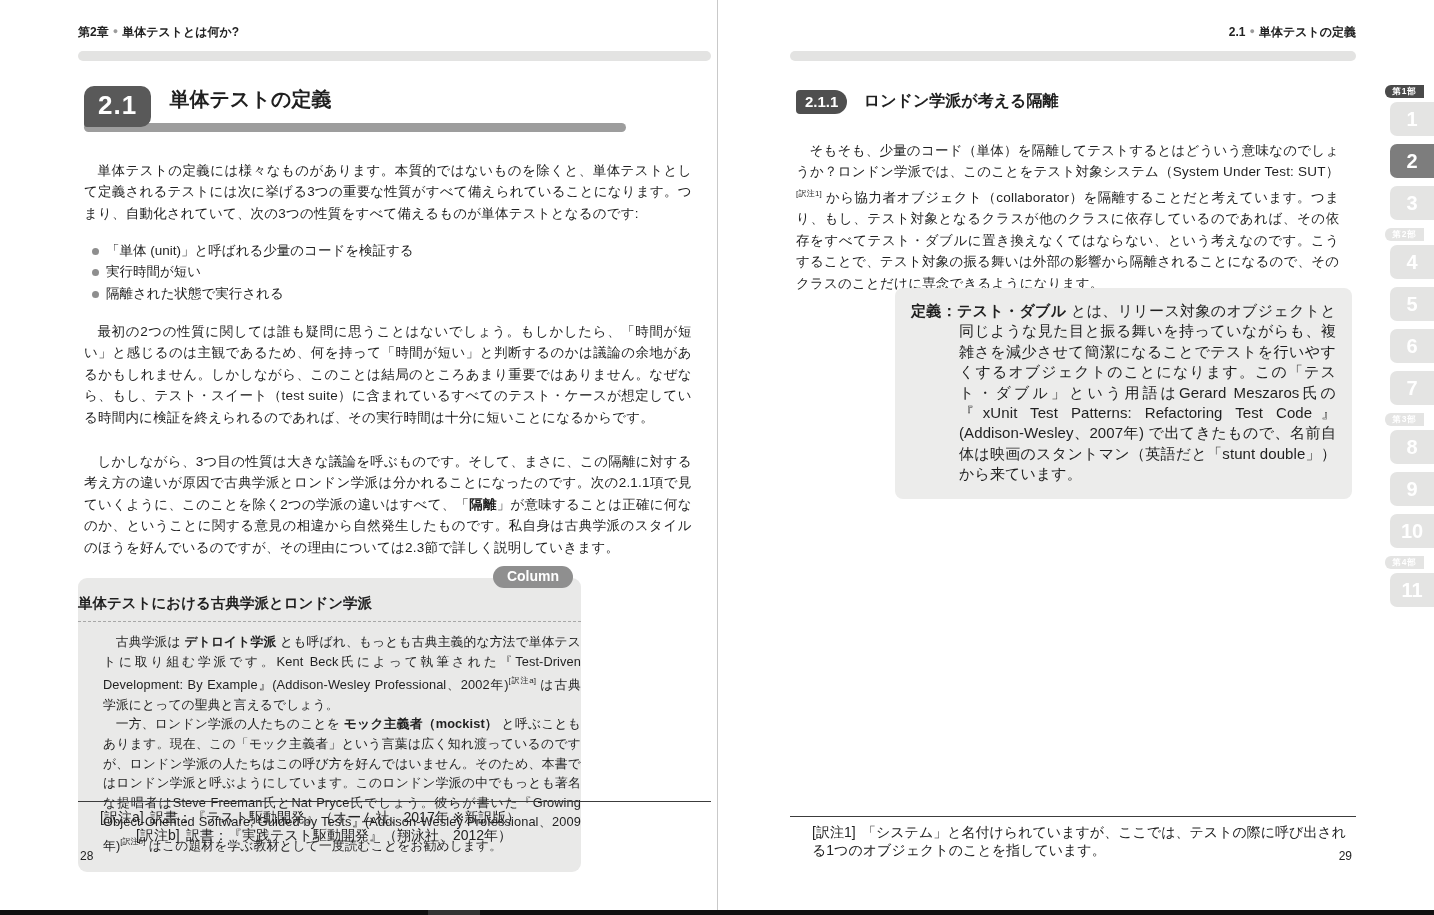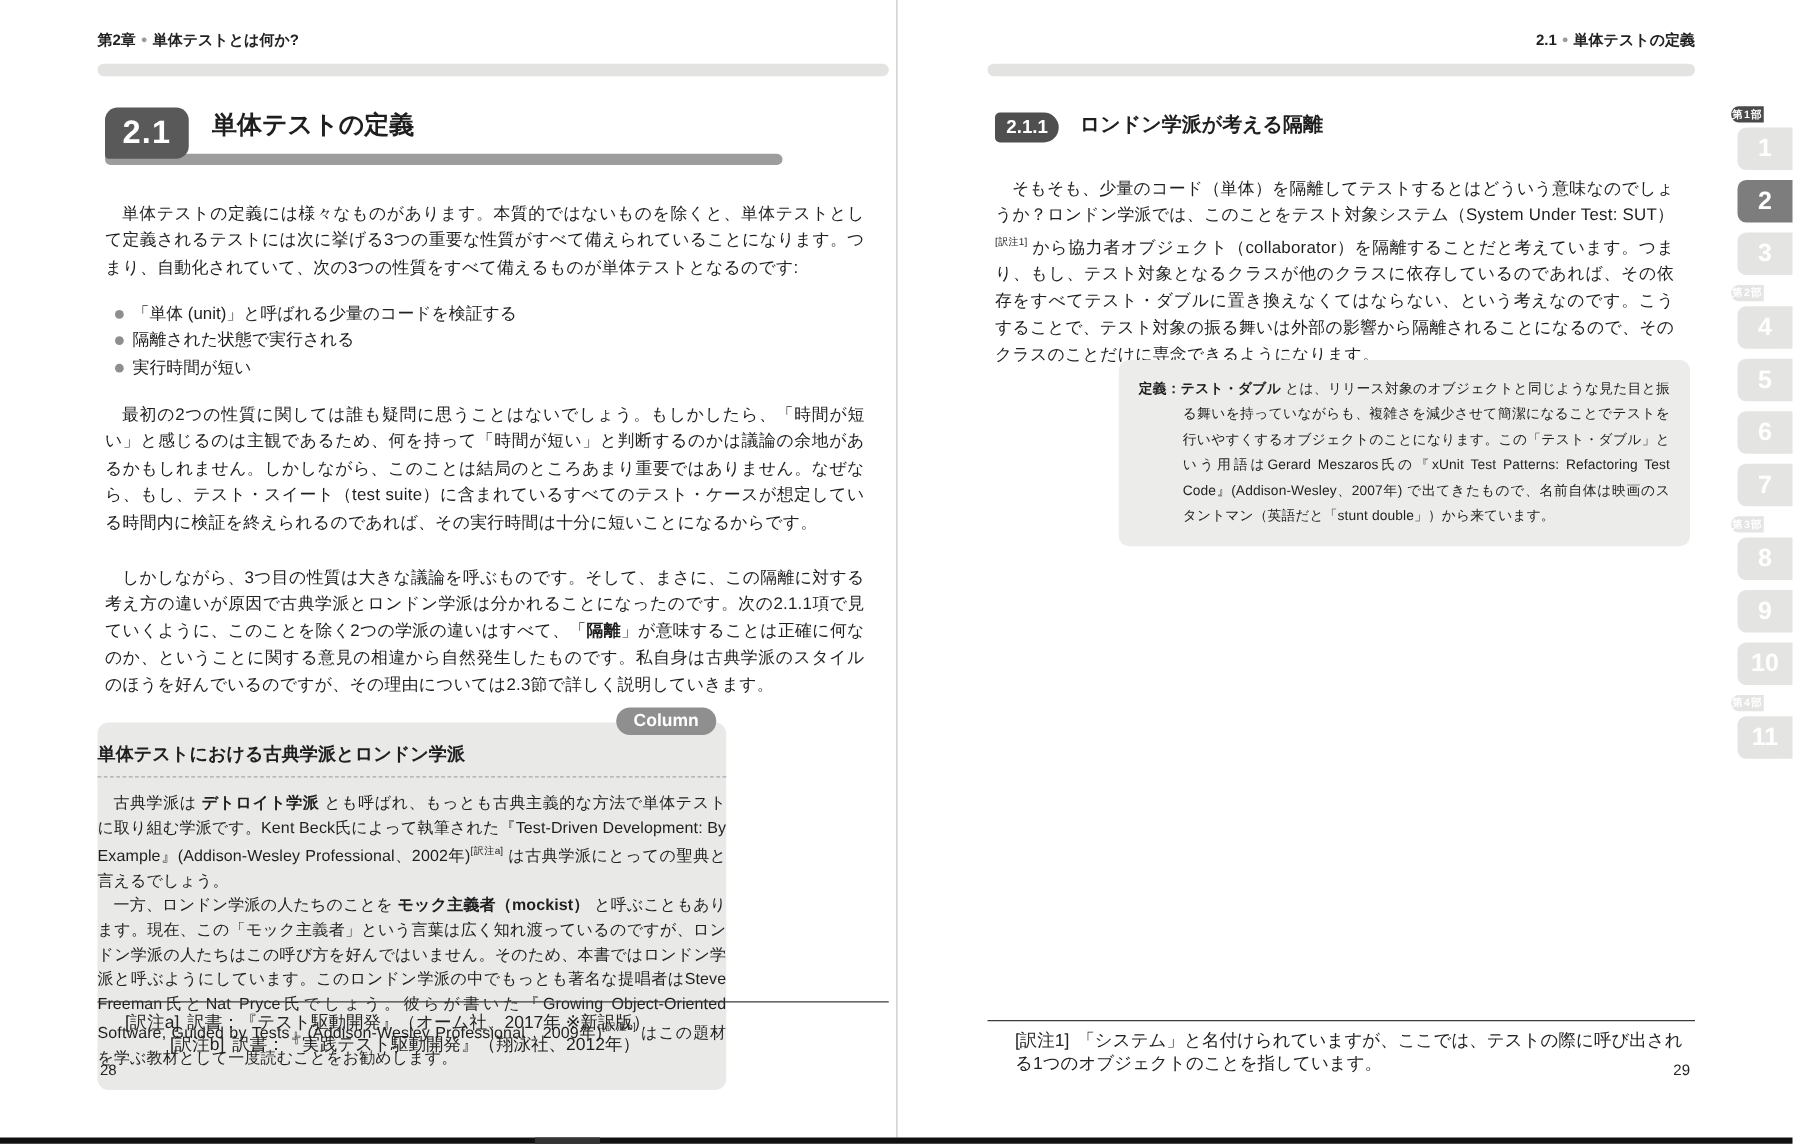--- a/index.html
+++ b/index.html
@@ -44,42 +44,42 @@
   #bullet-list{position:absolute;top:240px;left:14px;list-style:none;margin:0;padding:0;}
   #bullet-list li{font-size:13.5px;line-height:21.3px;padding-left:14px;position:relative;}
   #bullet-list li::before{content:"";position:absolute;left:0;top:8px;width:7px;height:7px;border-radius:50%;background:#8e8e8e;}
 
   
   #column-box{position:absolute;top:578px;left:0;width:503px;background:#e9e9e8;
     border-radius:9px;padding:14px 0 16px;}
   #column-badge{position:absolute;top:-12px;right:8px;background:#8f8f8f;color:#fff;
     font-weight:bold;font-size:14px;padding:2px 14px 4px;border-radius:12px;}
   #column-title{font-size:14.5px;font-weight:bold;padding:2px 0 8px;border-bottom:1px dashed #a8a8a8;margin-bottom:10px;}
-  .col-para{font-size:12.8px;line-height:19.6px;text-align:justify;text-indent:1em;letter-spacing:0.1px;}
+  .col-para{font-size:12.8px;line-height:19.6px;text-align:justify;text-indent:1em;letter-spacing:0.1px;margin-left:25px;}
 
   
   #def-box{position:absolute;top:288px;left:105px;width:425px;background:#ececeb;
     border-radius:8px;padding:13px 16px 14px;}
-  #def-text{font-size:11px;line-height:20.4px;text-align:justify;
+  #def-text{font-size:15px;line-height:20.4px;text-align:justify;
     padding-left:3.2em;text-indent:-3.2em;letter-spacing:0.1px;}
 
   
   .foot-rule{position:absolute;left:0;width:100%;height:1px;background:#3c3c3c;}
   .footnote{position:absolute;left:22px;font-size:14px;line-height:18px;color:#222;}
   .footnote .fl{display:inline-block;min-width:46px;}
   .page-num{position:absolute;bottom:52px;font-size:12px;color:#222;}
   #left-pagenum{left:2px;}
   #right-pagenum{right:4px;}
 
   
   #tab-rail{position:absolute;top:85px;right:0;width:49px;}
   .tab{box-sizing:border-box;color:#fff;font-weight:bold;text-align:center;}
   .tab.chapter{width:44px;height:34px;margin:0 0 8px 5px;border-radius:7px 0 0 7px;
     font-size:20px;line-height:34px;background:#e4e4e3;}
-  .tab.part{width:26px;height:13px;margin:0 0 4px 0;border-radius:6px 0 0 6px;
+  .tab.part{width:39px;height:13px;margin:0 0 4px 0;border-radius:6px 0 0 6px;
     font-size:8.5px;line-height:13px;background:#e4e4e3;letter-spacing:1px;}
   .tab.part.dark{background:#4a4a4a;}
   .tab.chapter.active{background:#7d7d7d;}
 
   
   #bottom-bar{position:absolute;left:0;bottom:0;width:100%;height:5px;background:#101010;}
   #bottom-bar-notch{position:absolute;left:428px;top:0;width:52px;height:5px;background:#333;}
 </style>
 </head>
 <body>
@@ -93,22 +93,22 @@
   <div id="sec21-block">
     <div id="sec21-bar"></div>
     <span class="sec-badge" id="sec21-badge">2.1</span>
     <span id="sec21-title">単体テストの定義</span>
   </div>
 
   <p class="para" style="top:146px;">単体テストの定義には様々なものがあります。本質的ではないものを除くと、単体テストとして定義されるテストには次に挙げる3つの重要な性質がすべて備えられていることになります。つまり、自動化されていて、次の3つの性質をすべて備えるものが単体テストとなるのです:</p>
 
   <ul id="bullet-list">
       <li>「単体 (unit)」と呼ばれる少量のコードを検証する</li>
+      <li>実行時間が短い</li>
       <li>隔離された状態で実行される</li>
-      <li>実行時間が短い</li>
     </ul>
 
   <p class="para" style="top:307px;">最初の2つの性質に関しては誰も疑問に思うことはないでしょう。もしかしたら、「時間が短い」と感じるのは主観であるため、何を持って「時間が短い」と判断するのかは議論の余地があるかもしれません。しかしながら、このことは結局のところあまり重要ではありません。なぜなら、もし、テスト・スイート（test suite）に含まれているすべてのテスト・ケースが想定している時間内に検証を終えられるのであれば、その実行時間は十分に短いことになるからです。</p>
   <p class="para" style="top:437px;"><span>しかしながら、3つ目の性質は大きな議論を呼ぶものです。そして、まさに、この隔離に対する考え方の違いが原因で古典学派とロンドン学派は分かれることになったのです。次の2.1.1項で見ていくように、このことを除く2つの学派の違いはすべて、「</span><span class="b">隔離</span><span>」が意味することは正確に何なのか、ということに関する意見の相違から自然発生したものです。私自身は古典学派のスタイルのほうを好んでいるのですが、その理由については2.3節で詳しく説明していきます。</span></p>
 
   <div id="column-box">
     <div id="column-badge">Column</div>
     <div id="column-title">単体テストにおける古典学派とロンドン学派</div>
     <div class="col-para"><span>古典学派は </span><span class="b">デトロイト学派</span><span> とも呼ばれ、もっとも古典主義的な方法で単体テストに取り組む学派です。Kent Beck氏によって執筆された『Test-Driven Development: By Example』(Addison-Wesley Professional、2002年)</span><sup class="note">[訳注a]</sup><span> は古典学派にとっての聖典と言えるでしょう。</span></div>
     <div class="col-para"><span>一方、ロンドン学派の人たちのことを </span><span class="b">モック主義者（mockist）</span><span> と呼ぶこともあります。現在、この「モック主義者」という言葉は広く知れ渡っているのですが、ロンドン学派の人たちはこの呼び方を好んではいません。そのため、本書ではロンドン学派と呼ぶようにしています。このロンドン学派の中でもっとも著名な提唱者はSteve Freeman氏とNat Pryce氏でしょう。彼らが書いた『Growing Object-Oriented Software, Guided by Tests』(Addison-Wesley Professional、2009年)</span><sup class="note">[訳注b]</sup><span> はこの題材を学ぶ教材として一度読むことをお勧めします。</span></div>

